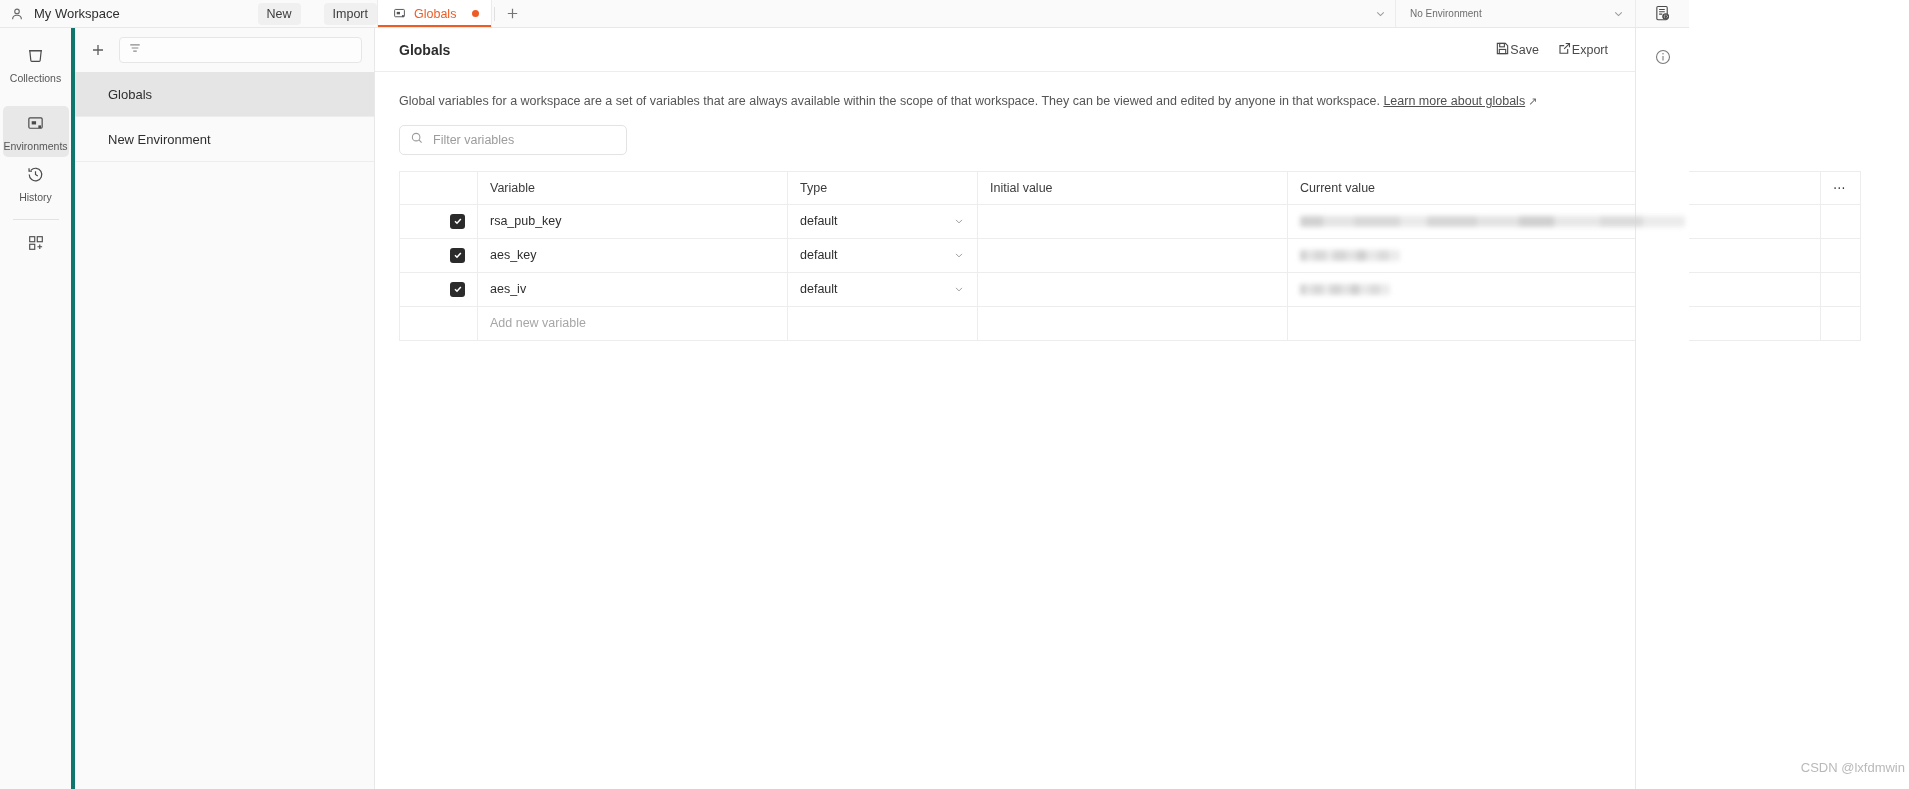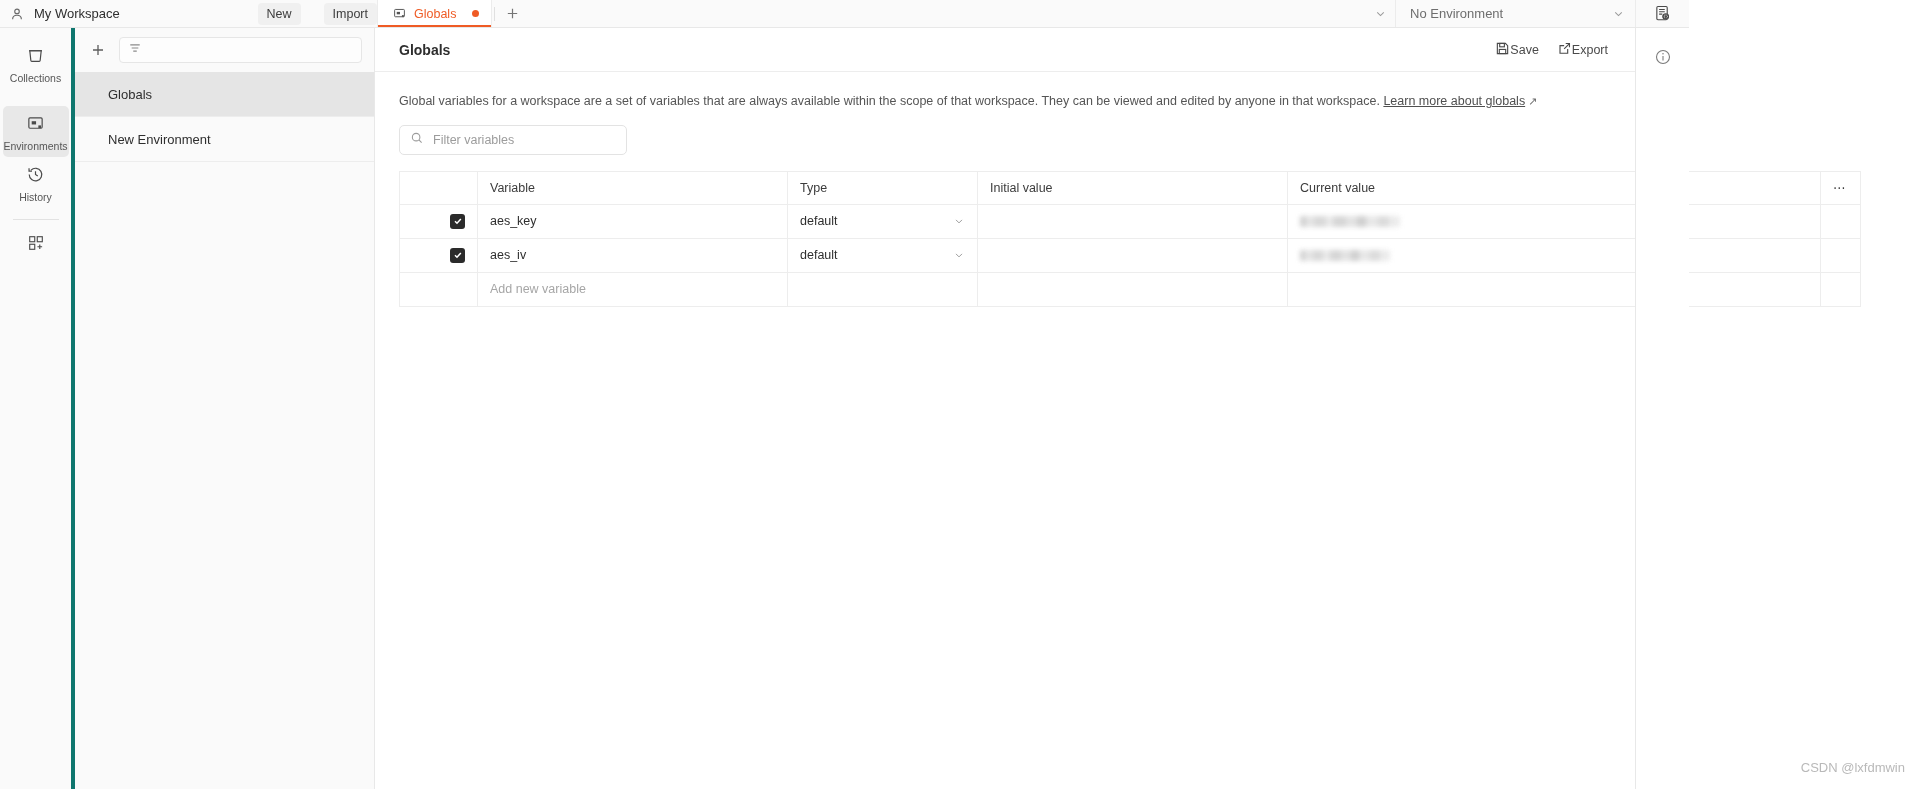--- a/index.html
+++ b/index.html
@@ -25,21 +25,21 @@
   .tab.active::after { content: ""; position: absolute; left: 0; right: 0; bottom: 0; height: 2px; background: #ef5b25; }
   .tab-icon { width: 14px; height: 14px; display: flex; align-items: center; justify-content: center; color: #555; }
   .tab-label { font-size: 12.5px; color: #ef5b25; }
   .tab-dot { width: 7px; height: 7px; border-radius: 50%; background: #ef5b25; margin-left: 8px; }
   .tab-sep { width: 1px; height: 14px; background: #e0e0e0; align-self: center; margin: 0 2px; }
   .tab-plus { width: 30px; display: flex; align-items: center; justify-content: center; color: #757575; font-size: 17px; cursor: pointer; }
   .tab-spacer { flex: 1; }
   .tab-chevron { width: 30px; display: flex; align-items: center; justify-content: center; color: #9a9a9a; cursor: pointer; }
 
   .envzone { width: 240px; display: flex; align-items: center; padding: 0 10px 0 14px; gap: 8px; border-left: 1px solid #ececec; background: #fafafa; cursor: pointer; }
-  .env-name { font-size: 13px; color: #6e6e6e; flex: 1; }
+  .env-name { font-size: 10px; color: #6e6e6e; flex: 1; }
   .env-chevron { color: #9a9a9a; display: flex; align-items: center; }
   .eyezone { width: 54px; display: flex; align-items: center; justify-content: center; border-left: 1px solid #ececec; background: #fafafa; color: #4a4a4a; cursor: pointer; }
 
   
   .body { flex: 1; display: flex; min-height: 0; }
 
   
   .rail { width: 75px; background: #fafafa; border-right: 4px solid #0f766e; display: flex; flex-direction: column; align-items: center; padding-top: 10px; flex: 0 0 75px; }
   .rail-item { width: 66px; padding: 8px 0 6px; display: flex; flex-direction: column; align-items: center; gap: 4px; border-radius: 5px; cursor: pointer; color: #4a4a4a; }
   .rail-item.active { background: #e8e8e8; margin-top: 16px; }
@@ -298,58 +298,83 @@
           </thead>
           <tbody>
             <tr>
               <td>
                 <div class="cb">
                   <svg width="10" height="10" viewBox="0 0 12 12" fill="none" stroke="#ffffff" stroke-width="1.8">
                       <path d="M2.4 6.2l2.4 2.4 4.6-5"></path>
                     </svg>
                 </div>
               </td>
-              <td class="cellpad varname">aes_key</td>
+              <td class="cellpad varname">rsa_pub_key</td>
               <td class="cellpad">
                 <div class="typecell">
                   <span>default</span>
                   <span class="chev">
                     <svg width="12" height="12" viewBox="0 0 16 16" fill="none" stroke="currentColor" stroke-width="1.3">
                         <path d="M4 6.5L8 10.5L12 6.5"></path>
                       </svg>
                   </span>
                 </div>
               </td>
               <td class="cellpad"></td>
               <td class="cellpad">
-                <div class="redact r2"></div>
+                <div class="redact r1"></div>
               </td>
               <td></td>
             </tr>
             <tr>
               <td>
                 <div class="cb">
                   <svg width="10" height="10" viewBox="0 0 12 12" fill="none" stroke="#ffffff" stroke-width="1.8">
                       <path d="M2.4 6.2l2.4 2.4 4.6-5"></path>
                     </svg>
                 </div>
               </td>
-              <td class="cellpad varname">aes_iv</td>
+              <td class="cellpad varname">aes_key</td>
               <td class="cellpad">
                 <div class="typecell">
                   <span>default</span>
                   <span class="chev">
                     <svg width="12" height="12" viewBox="0 0 16 16" fill="none" stroke="currentColor" stroke-width="1.3">
                         <path d="M4 6.5L8 10.5L12 6.5"></path>
                       </svg>
                   </span>
                 </div>
               </td>
               <td class="cellpad"></td>
               <td class="cellpad">
+                <div class="redact r2"></div>
+              </td>
+              <td></td>
+            </tr>
+            <tr>
+              <td>
+                <div class="cb">
+                  <svg width="10" height="10" viewBox="0 0 12 12" fill="none" stroke="#ffffff" stroke-width="1.8">
+                      <path d="M2.4 6.2l2.4 2.4 4.6-5"></path>
+                    </svg>
+                </div>
+              </td>
+              <td class="cellpad varname">aes_iv</td>
+              <td class="cellpad">
+                <div class="typecell">
+                  <span>default</span>
+                  <span class="chev">
+                    <svg width="12" height="12" viewBox="0 0 16 16" fill="none" stroke="currentColor" stroke-width="1.3">
+                        <path d="M4 6.5L8 10.5L12 6.5"></path>
+                      </svg>
+                  </span>
+                </div>
+              </td>
+              <td class="cellpad"></td>
+              <td class="cellpad">
                 <div class="redact r3"></div>
               </td>
               <td></td>
             </tr>
             <tr>
               <td></td>
               <td class="cellpad addnew">Add new variable</td>
               <td></td>
               <td></td>
               <td></td>

